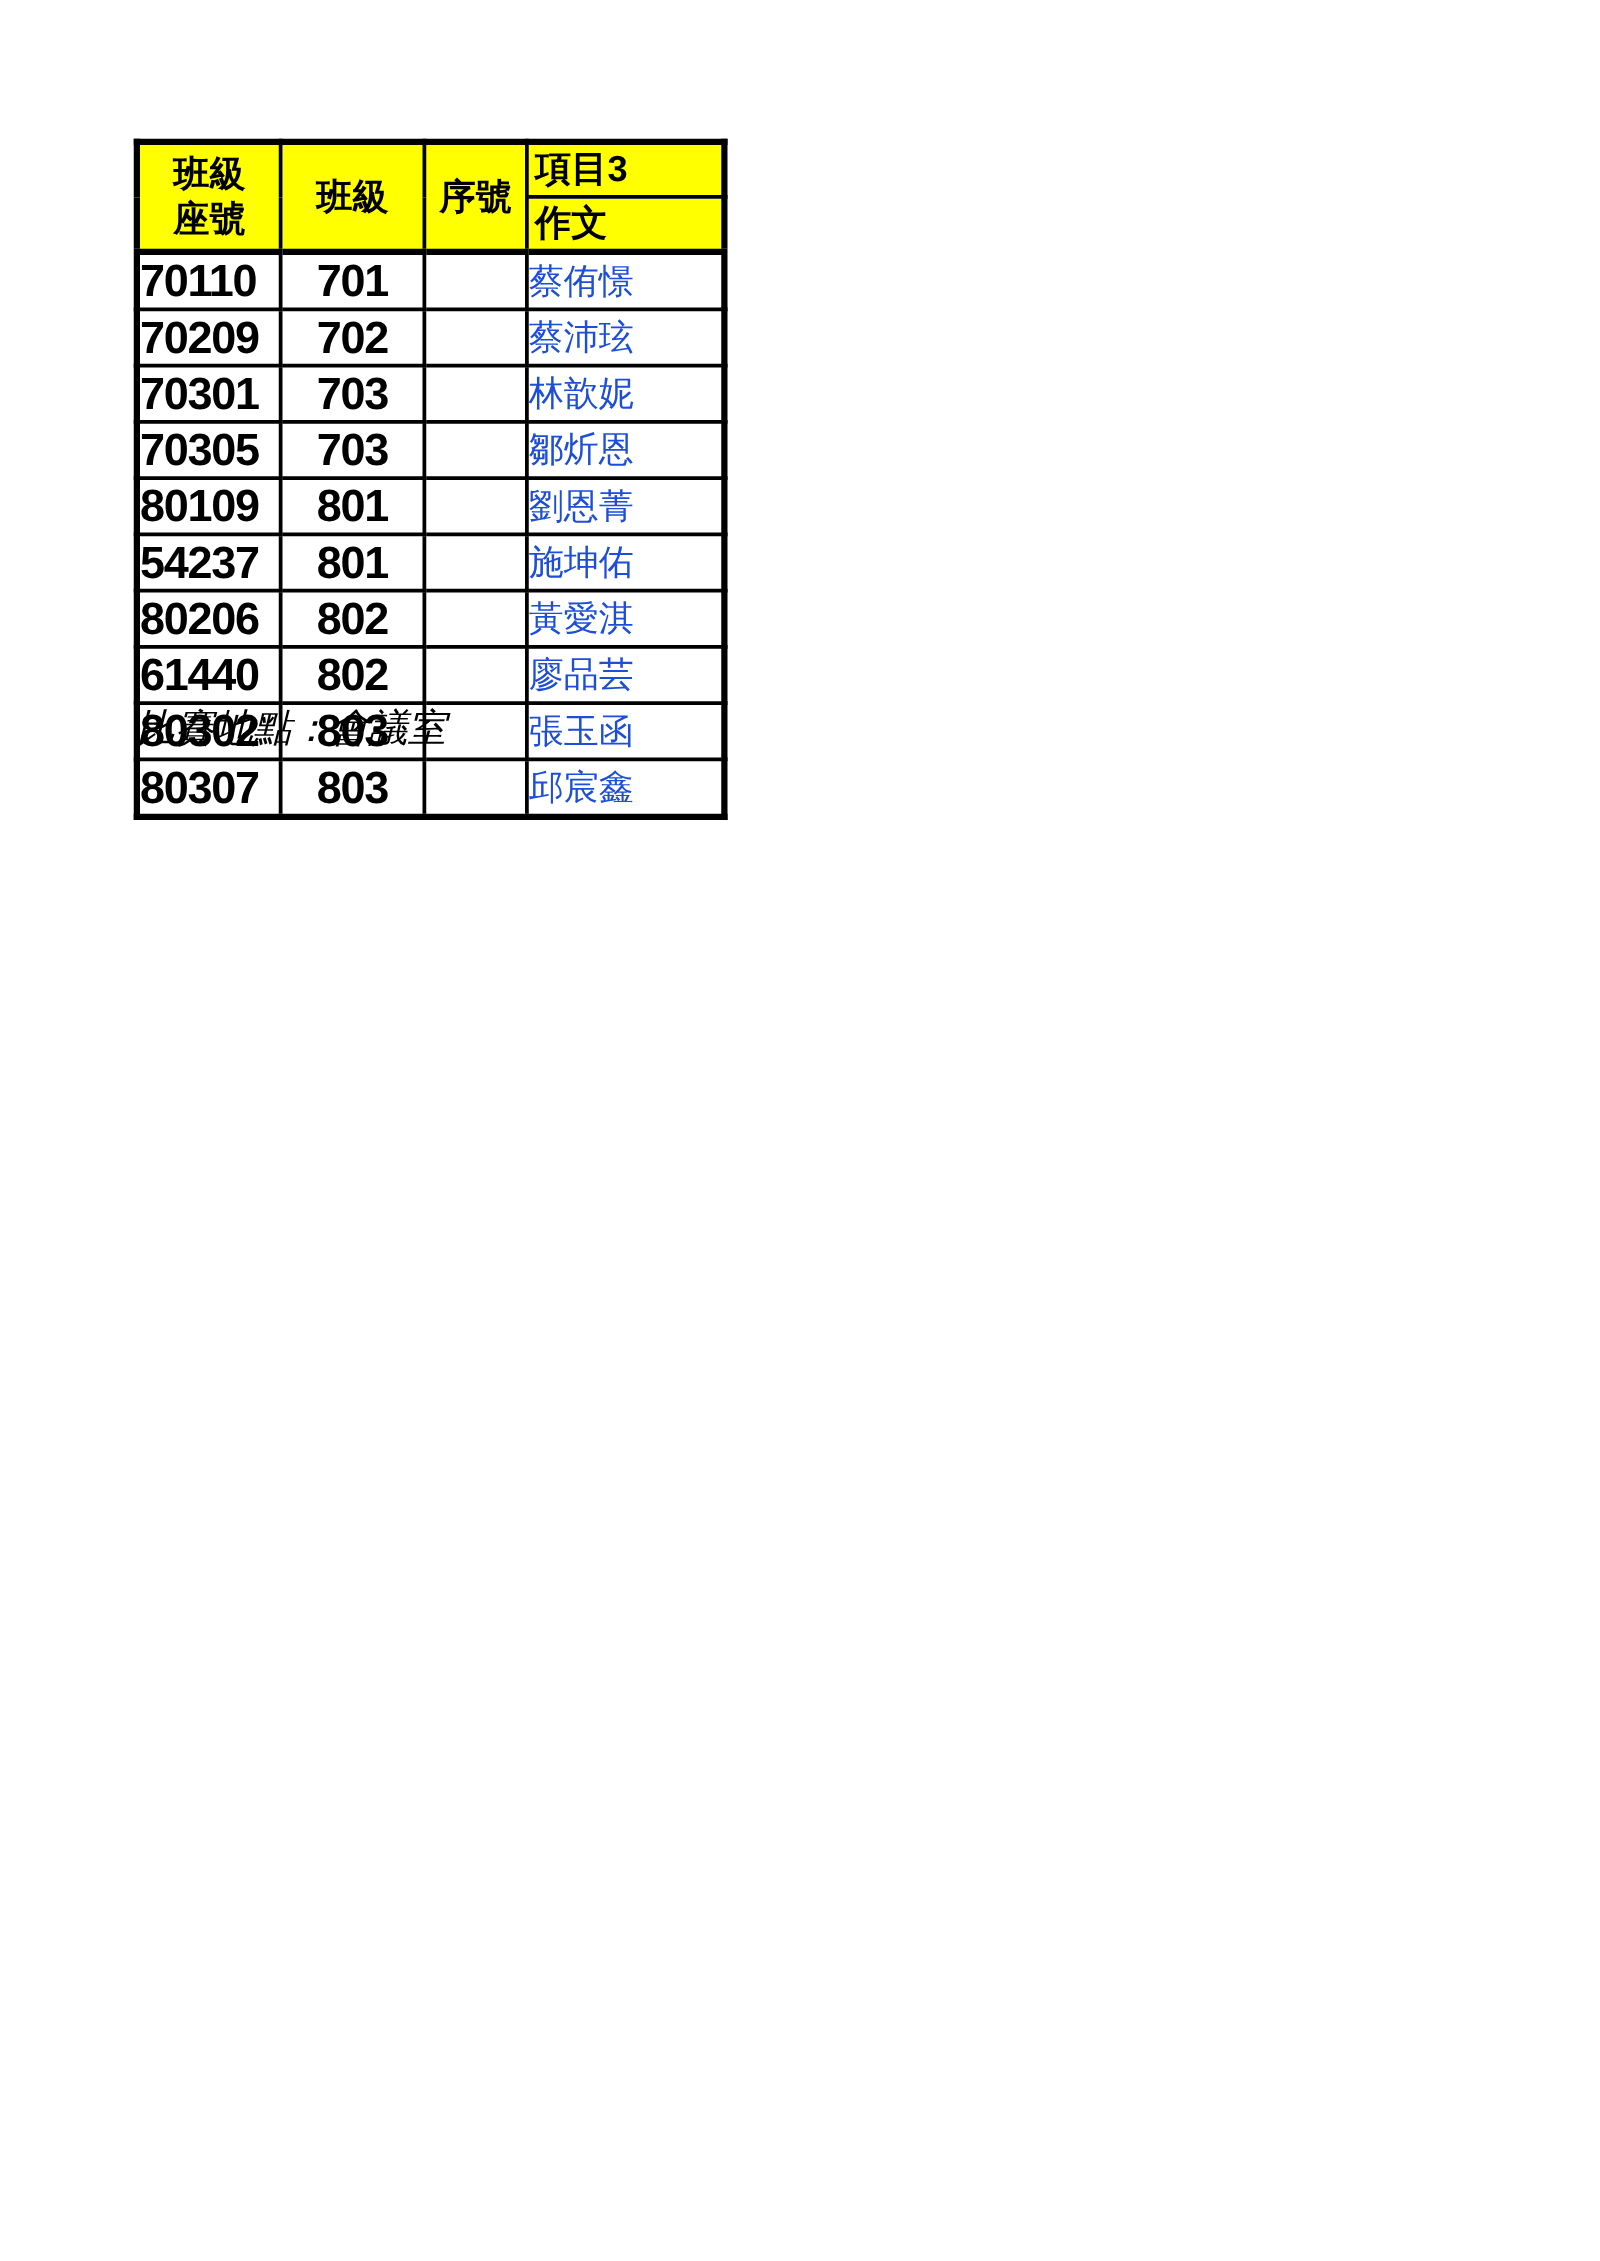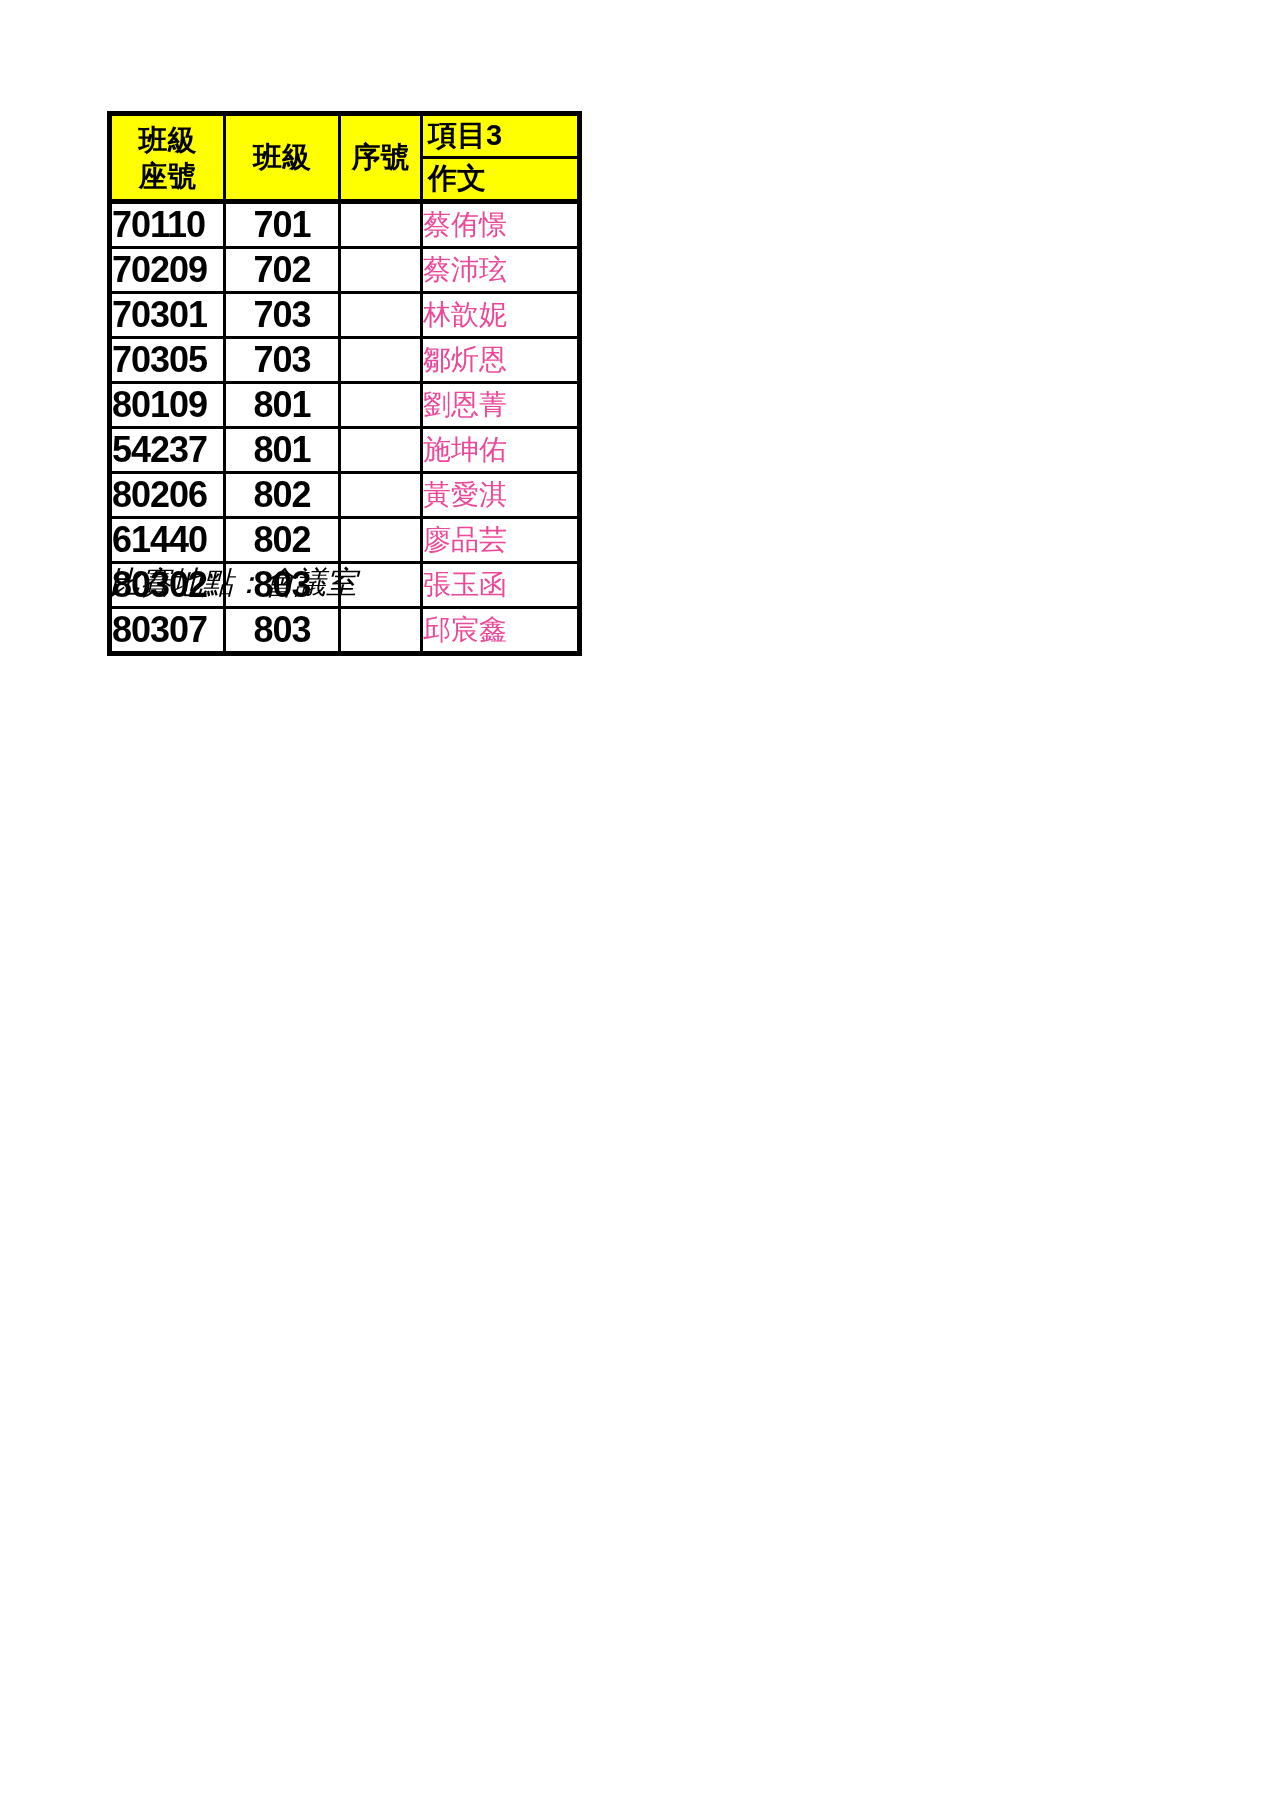--- a/index.html
+++ b/index.html
@@ -72,21 +72,21 @@
     padding-left: 5px;
     letter-spacing: -1px;
   }
   td.serial { background: #ffffff; }
   td.name {
     font-family: "Liberation Serif", "DejaVu Serif", serif;
     font-weight: 400;
     font-size: 28px;
     text-align: left;
     padding-left: 4px;
-    color: #ec4899;
+    color: #1d4ed8;
   }
 
   
   .footer {
     position: absolute;
     left: 109px;
     top: 564px;
     font-size: 31px;
     font-weight: 400;
   }

